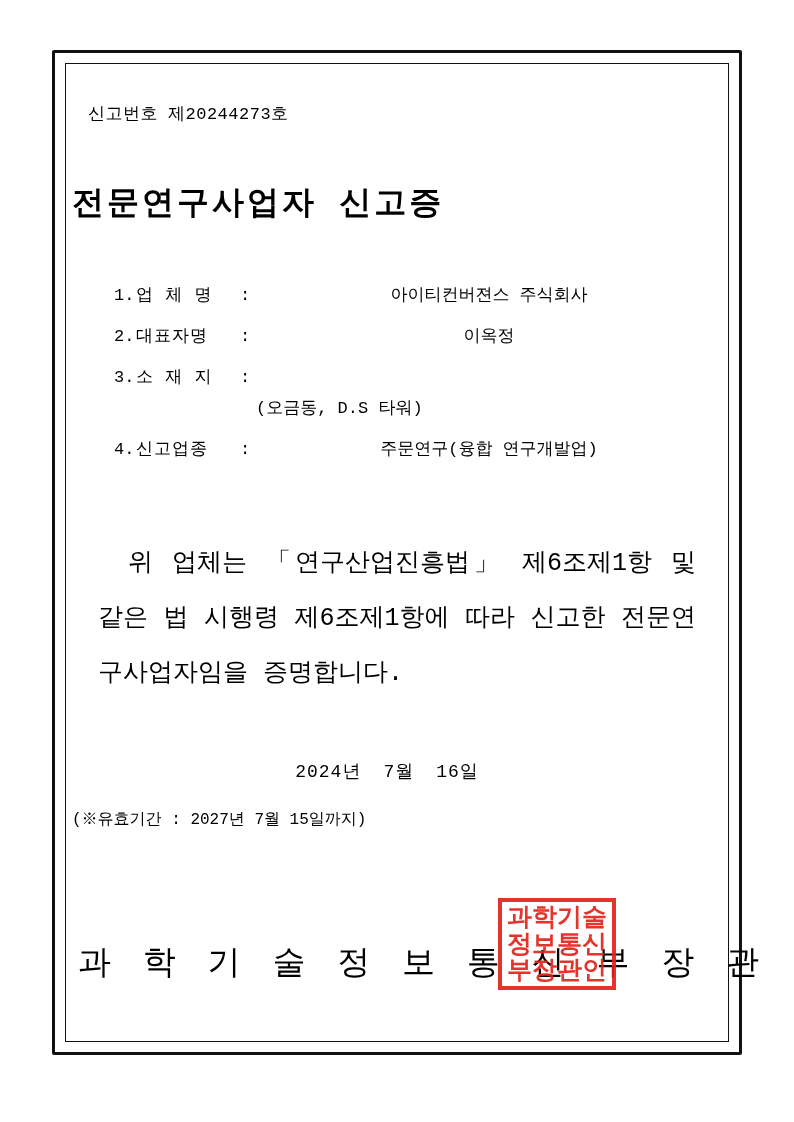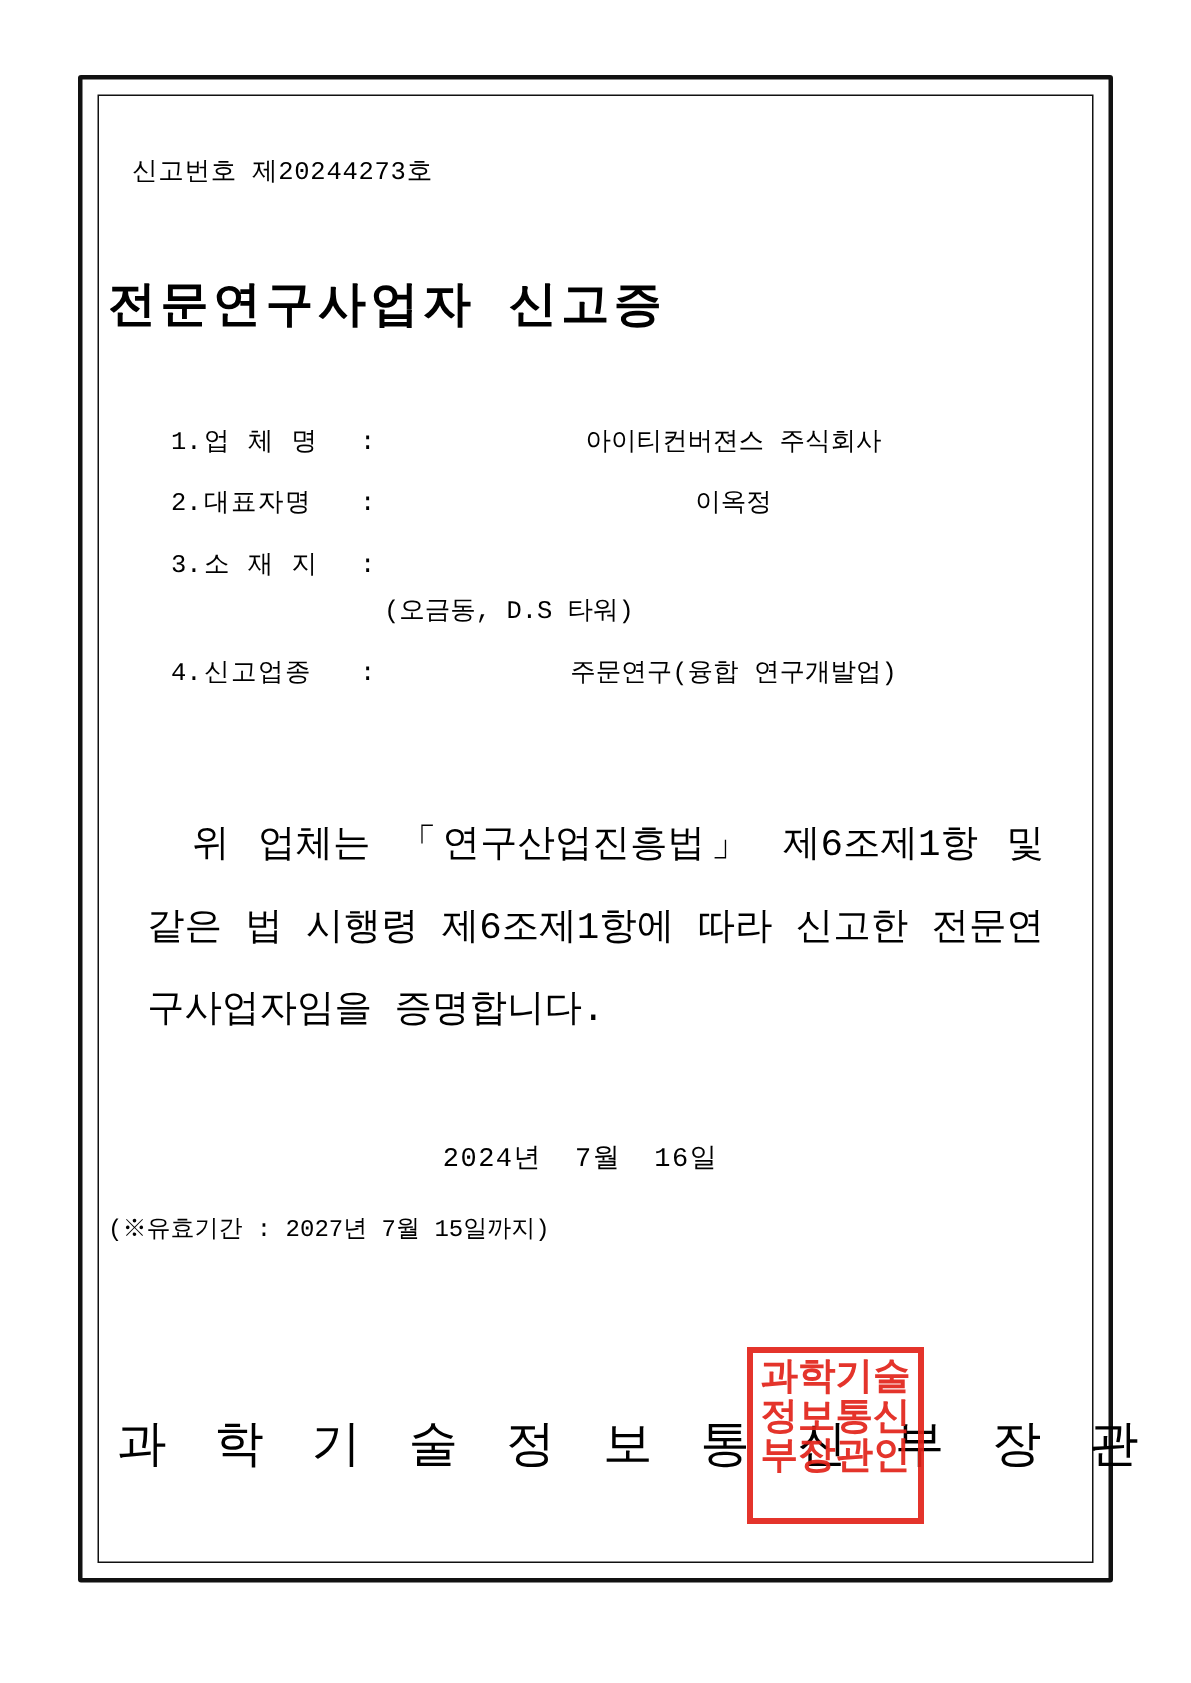--- a/index.html
+++ b/index.html
@@ -141,21 +141,21 @@
     font-size: 33px;
     letter-spacing: 6px;
     padding-left: 6px;
     white-space: nowrap;
   }
   .seal {
     position: absolute;
     left: 426px;
     top: -42px;
     width: 118px;
-    height: 118px;
+    height: 92px;
     border: 4px solid #e2231a;
     box-sizing: border-box;
     color: #e2231a;
     font-weight: bold;
     font-size: 25px;
     line-height: 1.06;
     text-align: center;
     letter-spacing: 0px;
     padding-top: 4px;
     opacity: 0.92;

